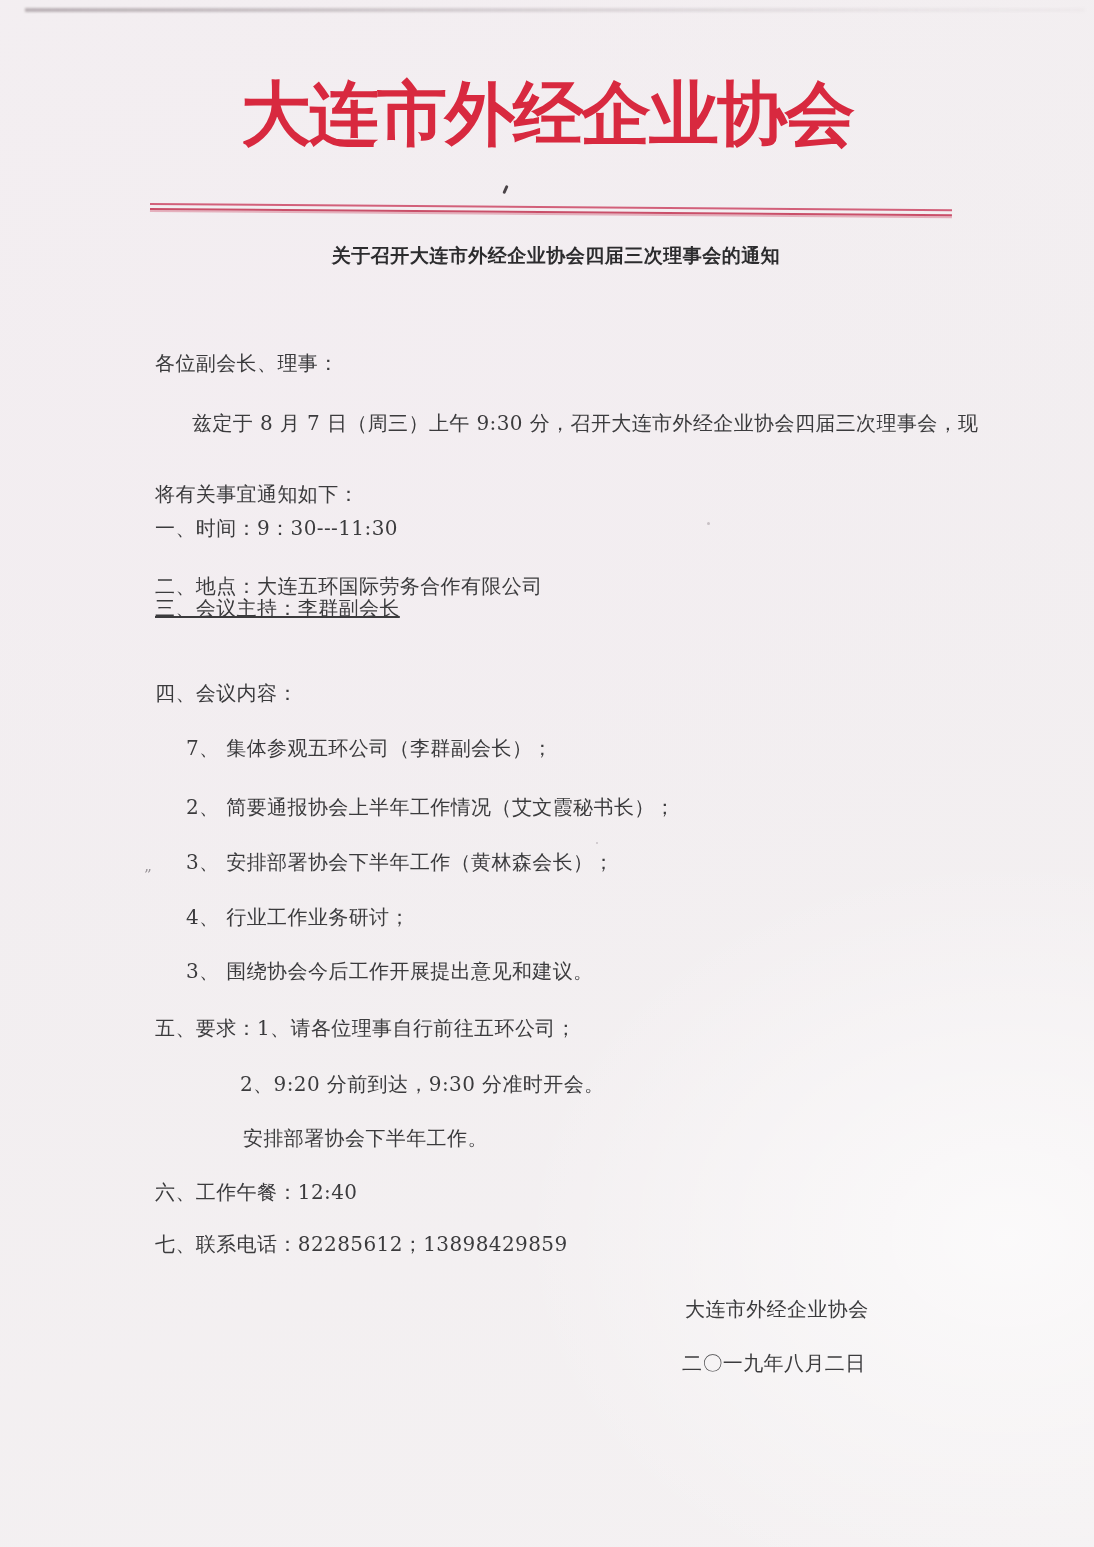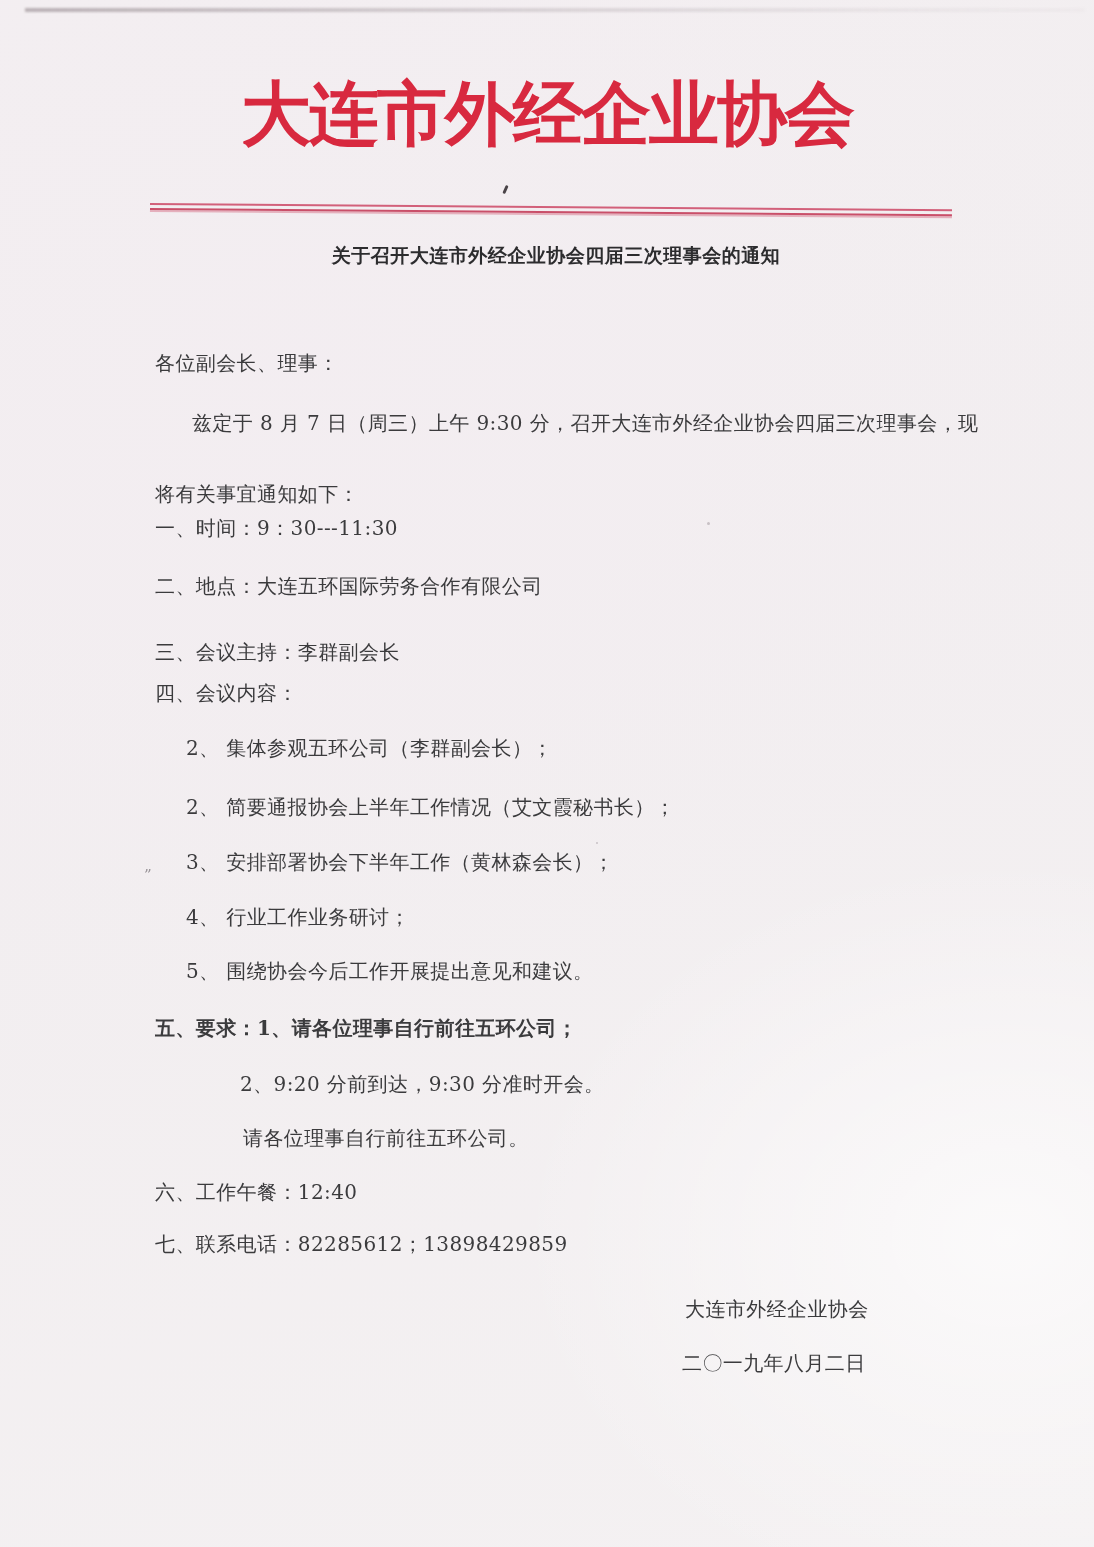--- a/index.html
+++ b/index.html
@@ -69,32 +69,32 @@
 
   <h2 class="notice-title">关于召开大连市外经企业协会四届三次理事会的通知</h2>
 
   <p class="line" style="top:349px; left:155px;">各位副会长、理事：</p>
 
   <p class="line" style="top:409px; left:192px;">兹定于 8 月 7 日（周三）上午 9:30 分，召开大连市外经企业协会四届三次理事会，现</p>
   <p class="line" style="top:480px; left:155px;">将有关事宜通知如下：</p>
 
   <p class="line" style="top:514px; left:155px;">一、时间：9：30---11:30</p>
   <p class="line" style="top:572px; left:155px;">二、地点：大连五环国际劳务合作有限公司</p>
-  <p class="line" style="top:638px; left:155px;">三、会议主持：李群副会长</p>
+  <p class="line" style="top:594px; left:155px;text-decoration:underline;">三、会议主持：李群副会长</p>
   <p class="line" style="top:679px; left:155px;">四、会议内容：</p>
 
-  <p class="line" style="top:734px; left:186px;">2、 集体参观五环公司（李群副会长）；</p>
+  <p class="line" style="top:734px; left:186px;">7、 集体参观五环公司（李群副会长）；</p>
   <p class="line" style="top:793px; left:186px;">2、 简要通报协会上半年工作情况（艾文霞秘书长）；</p>
   <p class="line" style="top:848px; left:186px;">3、 安排部署协会下半年工作（黄林森会长）；</p>
   <p class="line" style="top:903px; left:186px;">4、 行业工作业务研讨；</p>
-  <p class="line" style="top:957px; left:186px;">5、 围绕协会今后工作开展提出意见和建议。</p>
+  <p class="line" style="top:957px; left:186px;">3、 围绕协会今后工作开展提出意见和建议。</p>
 
-  <p class="line" style="top:1014px; left:155px;font-weight:bold;">五、要求：1、请各位理事自行前往五环公司；</p>
+  <p class="line" style="top:1014px; left:155px;">五、要求：1、请各位理事自行前往五环公司；</p>
   <p class="line" style="top:1070px; left:240px;">2、9:20 分前到达，9:30 分准时开会。</p>
-  <p class="line" style="top:1124px; left:243px;">请各位理事自行前往五环公司。</p>
+  <p class="line" style="top:1124px; left:243px;">安排部署协会下半年工作。</p>
 
   <p class="line" style="top:1178px; left:155px;">六、工作午餐：12:40</p>
   <p class="line" style="top:1230px; left:155px;">七、联系电话：82285612；13898429859</p>
 
   <p class="line" style="top:1295px; left:685px;">大连市外经企业协会</p>
   <p class="line" style="top:1349px; left:682px;">二〇一九年八月二日</p>
 
 </div>
 
 </body></html>

